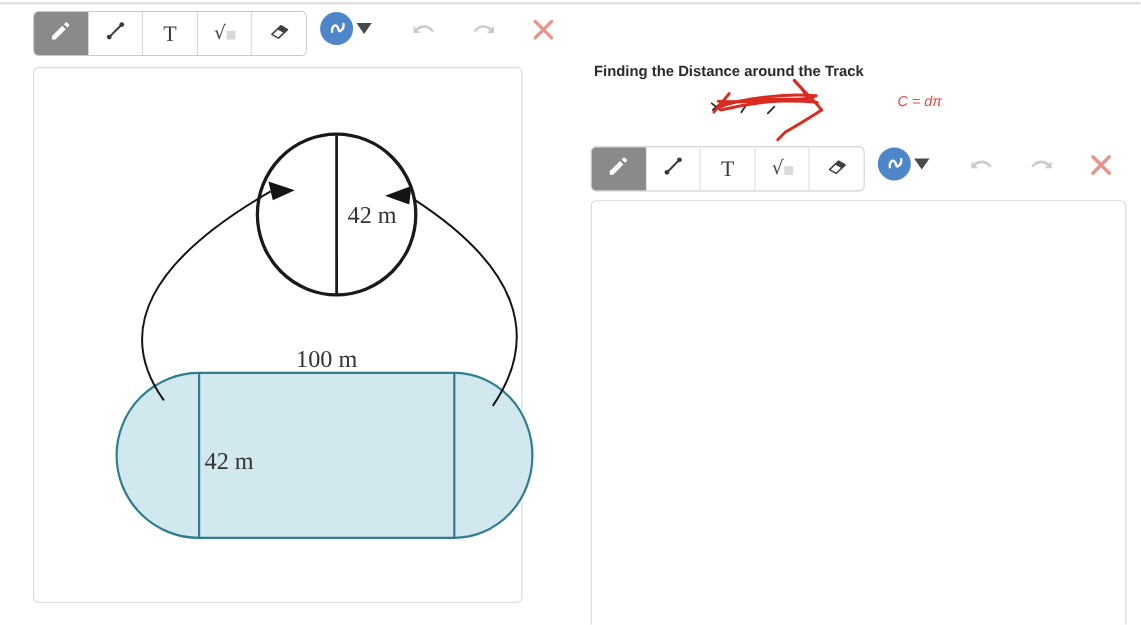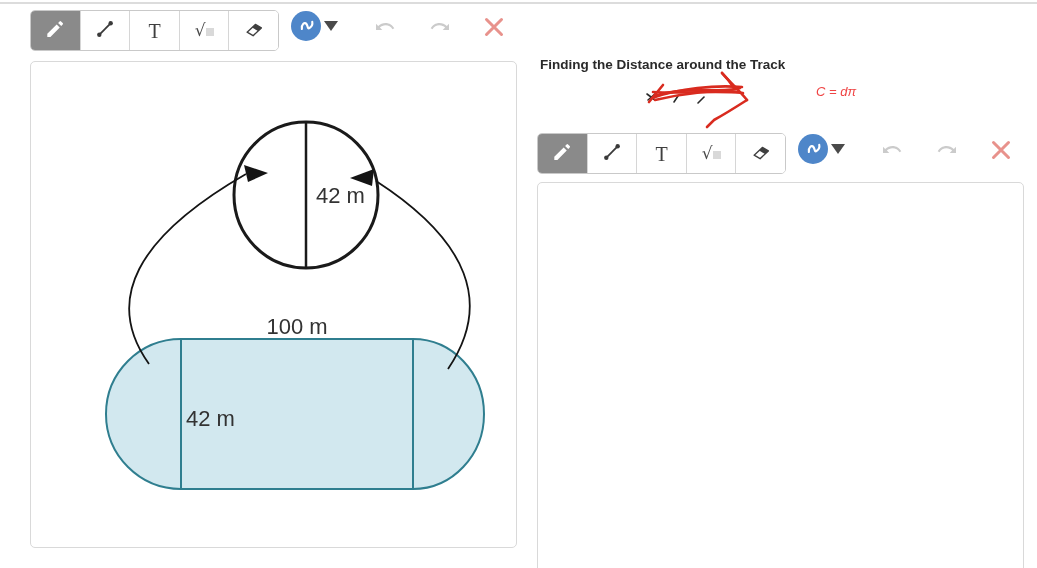--- a/index.html
+++ b/index.html
@@ -22,21 +22,21 @@
   .sqrt-box{display:inline-block;width:8px;height:8px;background:#d9d9d9;margin-left:0px;margin-top:6px;}
   .pen-style{position:absolute;left:261px;top:1px;width:30px;height:30px;border-radius:50%;
              background:#4e86c9;display:flex;align-items:center;justify-content:center;cursor:pointer;}
   .caret{position:absolute;left:294px;top:11px;width:0;height:0;cursor:pointer;
          border-left:7px solid transparent;border-right:7px solid transparent;border-top:10px solid #4a4a4a;}
   .tb-icon{position:absolute;top:5px;width:24px;height:24px;cursor:pointer;}
   .tb-undo{left:343px;} .tb-redo{left:398px;} .tb-clear{left:452px;}
 
   
   .canvas{position:absolute;background:#fff;border:1px solid #d9d9d9;border-radius:5px;box-sizing:border-box;}
-  .canvas-left{left:30px;top:61px;width:487px;height:487px;}
+  .canvas-left{left:30px;top:61px;width:445px;height:487px;font-family:Liberation Serif, serif;}
   .canvas-right{left:537px;top:182px;width:487px;height:400px;}
 
   
   .prob-title{position:absolute;left:540px;top:13px;font-size:13.5px;font-weight:bold;color:#2a2a2a;margin-top:44px;}
   .prob-body{position:absolute;left:550px;top:45px;font-size:12px;line-height:17px;color:#3a3a3a;}
   .prob-body span{display:block;}
   .formula{position:absolute;left:806px;top:84px;font-family:Liberation Sans, sans-serif;
            font-style:italic;font-size:13px;color:#ef4444;margin-left:10px;}
   .red-note{position:absolute;left:630px;top:60px;width:140px;height:75px;}
 </style>

